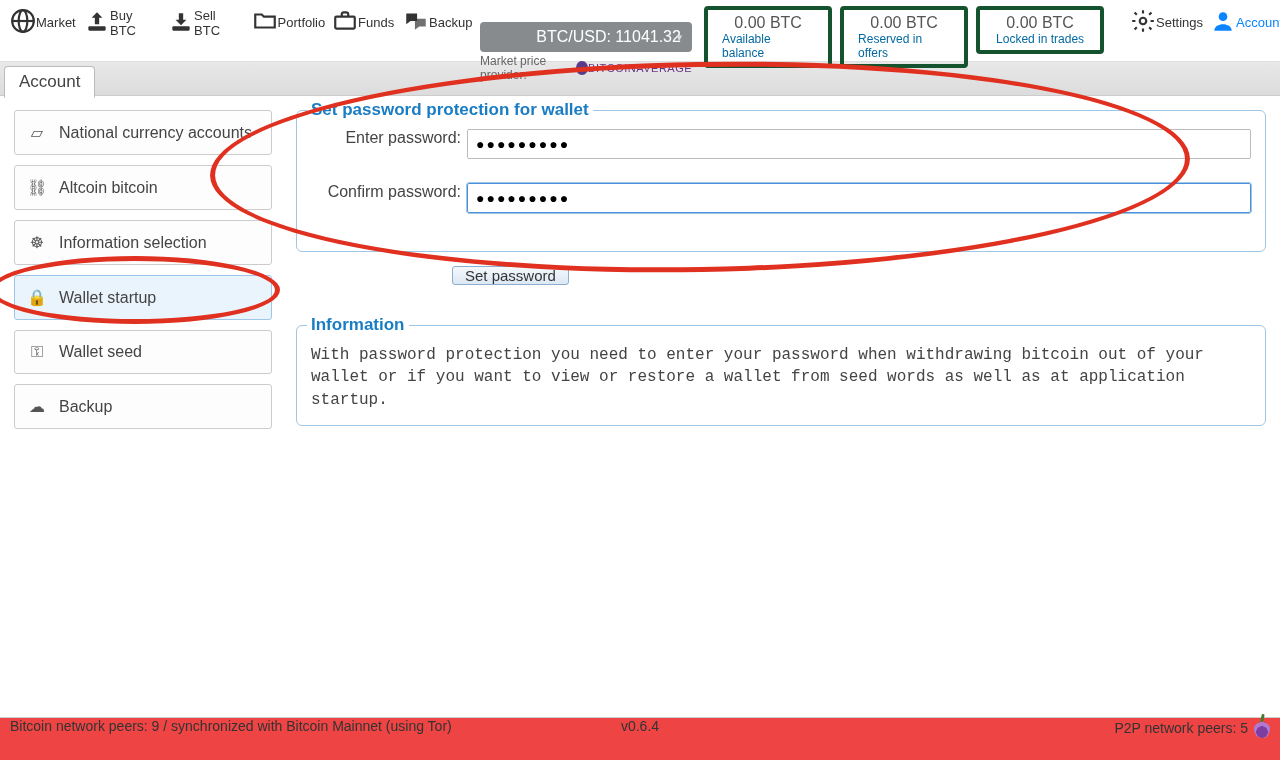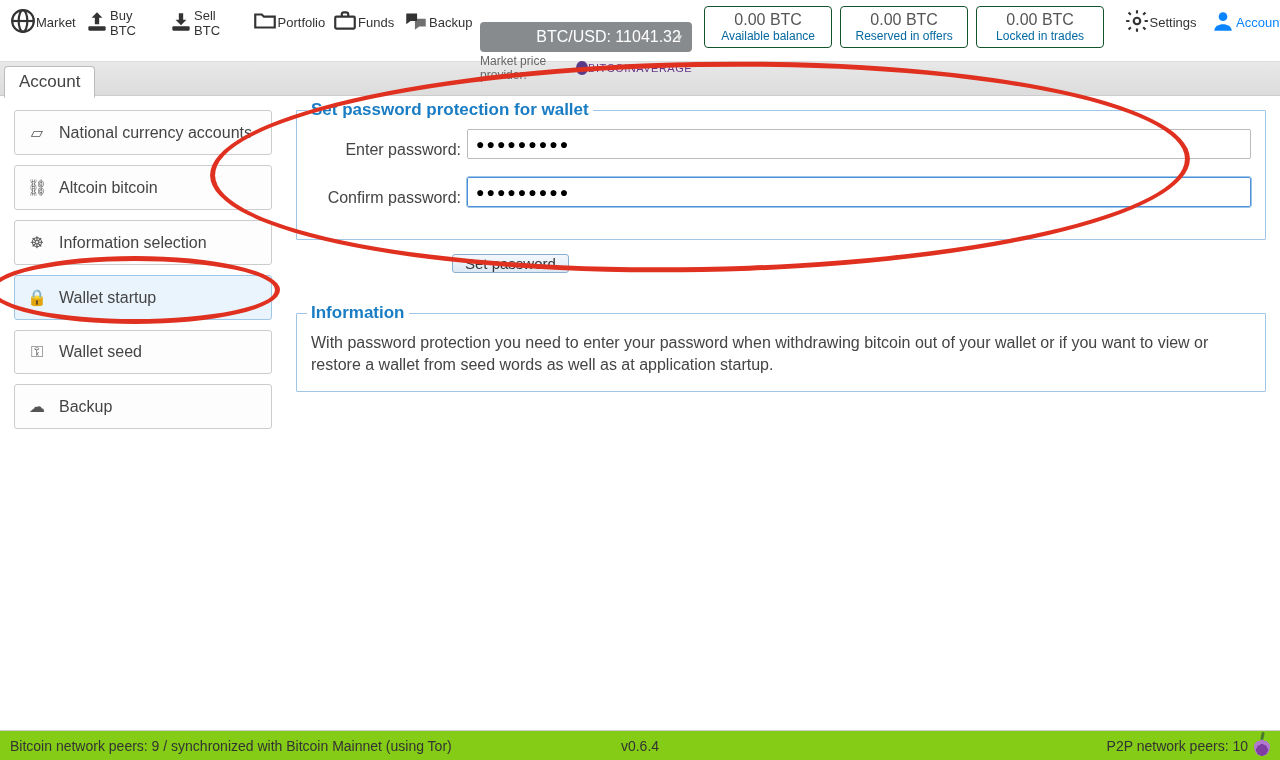--- a/index.html
+++ b/index.html
@@ -50,21 +50,21 @@
   margin-top: 16px;
   padding-left: 45px;
 }
 .price-box .chev { position:absolute; right:10px; font-size:11px; color:#ddd;}
 .price-provider { font-size: 12px; color:#666; margin-top:2px; display:flex; align-items:center; }
 .price-provider .ba { color:#638; text-transform:uppercase; letter-spacing:0.5px; font-size:11px;}
 .price-wrap{ display:flex; flex-direction:column; align-items:center; margin-right:8px;}
 
 .balance-box {
   display:flex; flex-direction:column; align-items:center;
-  border:1px solid #14532d; border-radius:4px;
+  border:4px solid #14532d; border-radius:4px;
   padding: 4px 14px;
   margin: 0 4px;
   min-width: 128px;
 }
 .balance-box .amt { font-size: 16px; color:#555; }
 .balance-box .desc { font-size: 12px; color:#0369a1; }
 
 
 .tabbar {
   background: linear-gradient(#e8e8e8,#dcdcdc);
@@ -101,58 +101,58 @@
 .side-item.active {
   background:#eaf4fc;
   border-color:#9fc6e6;
 }
 .side-item .ic { width:20px; text-align:center; color:#555; font-size:16px;}
 
 .main { flex:1; }
 
 .panel {
   border:1px solid #9fc6e6;
-  border-radius:1px;
+  border-radius:6px;
   padding: 18px 14px 14px 14px;
   position: relative;
   margin-bottom: 24px;
 }
 .panel-title {
   position:absolute; top:-11px; left:10px;
   background:#fff; padding:0 4px;
   color:#1a7dc4; font-weight:bold; font-size:17px;
 }
-.form-row { display:flex; align-items:flex-end; margin-bottom:18px;}
+.form-row { display:flex; align-items:flex-start; margin-bottom:24px;}
 .form-row label { width:150px; text-align:right; margin-right:6px; color:#444; font-size:16px;}
 .form-row input {
   flex:1; height:30px; border:1px solid #bbb; border-radius:2px;
   padding: 0 8px; font-size:14px; letter-spacing:2px;
 }
 .form-row input.focus { border:1px solid #4a90d9; outline:1px solid #9fc6e6;}
 
 .btn-row { padding-left:156px; margin-top:10px;}
 .btn {
   background: linear-gradient(#f4f8fc,#dce8f4);
   border:1px solid #8aaed0;
   border-radius:3px;
   padding:0 12px;
   font-size:15px;
   color:#333;
   cursor:pointer;
 }
 
-.info-panel .body { color:#444; font-size:16px; line-height:1.4; }
+.info-panel .body { color:#444; font-size:16px; line-height:1.4;font-family:Liberation Mono, monospace; }
 
 
 .footer {
   position:absolute; bottom:0; left:0; right:0;
-  height:30px;
-  background:#84cc16;
+  height:43px;
+  background:#ef4444;
   border-top:1px solid #ccc;
-  display:flex; align-items:center;
+  display:flex; align-items:flex-start;
   padding:0 10px;
   font-size:14px; color:#333;
 }
 .footer .mid { position:absolute; left:50%; transform:translateX(-50%);}
 .footer .right { margin-left:auto; display:flex; align-items:center; gap:6px;}
 .onion { width:16px; height:20px; background: radial-gradient(circle at 50% 70%, #7e3ea1 35%, #b079cf 36% 60%, transparent 61%); border-radius:50% 50% 45% 45%; position:relative;}
 .onion:before{content:""; position:absolute; top:-4px; left:7px; width:3px; height:8px; background:#4a7a2e; border-radius:2px; transform:rotate(12deg);}
 
 
 .annot { position:absolute; border:5px solid #e03020; border-radius:50%; pointer-events:none; }
@@ -241,21 +241,21 @@
   </div>
   <div class="balance-box">
     <span class="amt">0.00 BTC</span>
     <span class="desc">Reserved in offers</span>
   </div>
   <div class="balance-box">
     <span class="amt">0.00 BTC</span>
     <span class="desc">Locked in trades</span>
   </div>
 
-  <div class="tool-item" style="margin-left:22px;justify-content:center;">
+  <div class="tool-item" style="margin-left:22px;">
     <span class="icon">
         <svg class="ico" viewBox="0 0 24 24">
           <circle cx="12" cy="12" r="3" fill="none" stroke="#333" stroke-width="2"></circle>
           <path d="M12 2v3M12 19v3M4.2 4.2l2.1 2.1M17.7 17.7l2.1 2.1M2 12h3M19 12h3M4.2 19.8l2.1-2.1M17.7 6.3l2.1-2.1" stroke="#333" stroke-width="2"></path>
         </svg>
       </span>
     <span class="lbl">Settings</span>
   </div>
   <div class="tool-item active" style="margin-right:0;">
     <span class="icon">
@@ -320,19 +320,19 @@
       <div class="panel-title">Information</div>
       <div class="body">With password protection you need to enter your password when withdrawing bitcoin out of your wallet or if you want to view or restore a wallet from seed words as well as at application startup.</div>
     </div>
   </div>
 </div>
 
 <div class="footer">
   <span>Bitcoin network peers: 9 / synchronized with Bitcoin Mainnet (using Tor)</span>
   <span class="mid">v0.6.4</span>
   <span class="right">
-    <span>P2P network peers: 10</span>
+    <span>P2P network peers: 5</span>
     <span class="onion"></span>
   </span>
 </div>
 
 <div class="annot annot1"></div>
 <div class="annot annot2"></div>
 
 </body></html>

